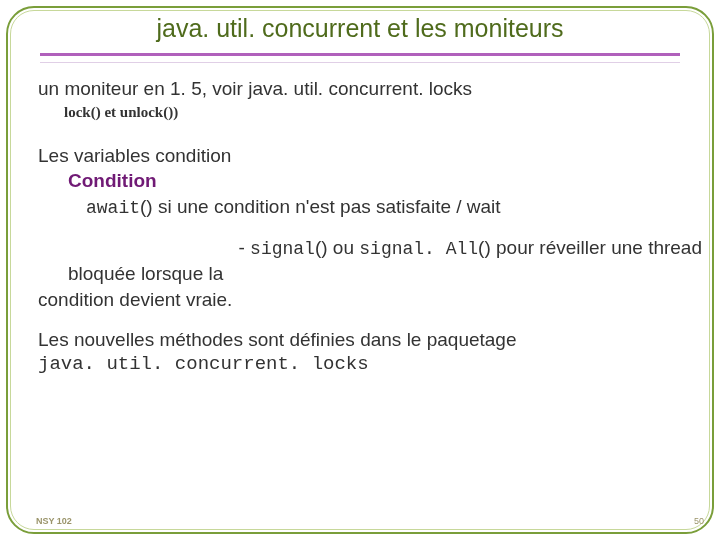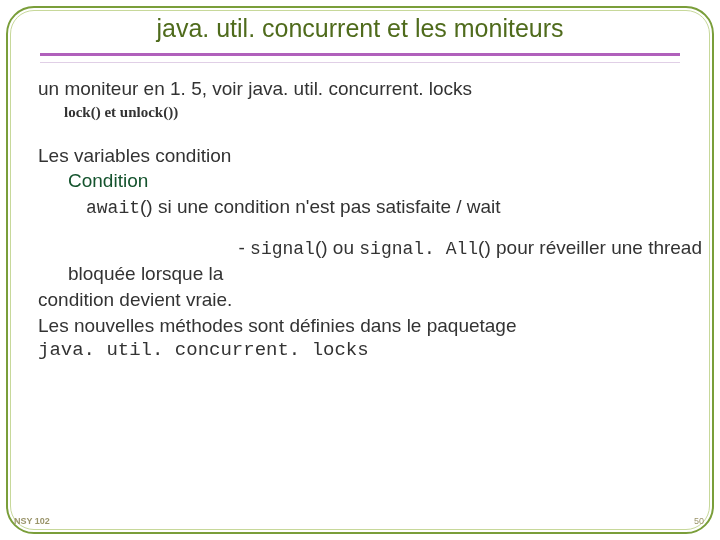--- a/index.html
+++ b/index.html
@@ -53,38 +53,39 @@
     padding-left: 26px;
     font-size: 15px;
     font-weight: bold;
     color: #333;
     margin-bottom: 22px;
     font-family: Liberation Serif, serif;
   }
   .p3 { margin-bottom: 2px; }
   .cond {
     padding-left: 30px;
-    font-weight: normal;
-    color: #14532d;
+    font-weight: bold;
+    color: #701a75;
     margin-bottom: 2px;
   }
   .await-line { padding-left: 48px; margin-bottom: 16px; }
   .signal-line { padding-left: 6px; margin-bottom: 2px; text-align: right; }
   .indent-bloquee { padding-left: 30px; margin-bottom: 2px; }
-  .p4 { margin-bottom: 2px; }
+  .p4 { margin-bottom: 16px; }
   .p5 { margin-bottom: 2px; }
   .p6 { font-family: "Courier New", monospace; }
   .mono { font-family: "Courier New", monospace; font-size: 18px; }
   .footer-left {
     position: absolute;
     left: 14px;
     bottom: 14px;
     font-size: 9px;
     color: #9a946a;
     font-weight: bold;
+    padding-left: 22px;
   }
   .footer-right {
     position: absolute;
     right: 16px;
     bottom: 14px;
     font-size: 9px;
     color: #9a946a;
   }
 </style>
 </head>

